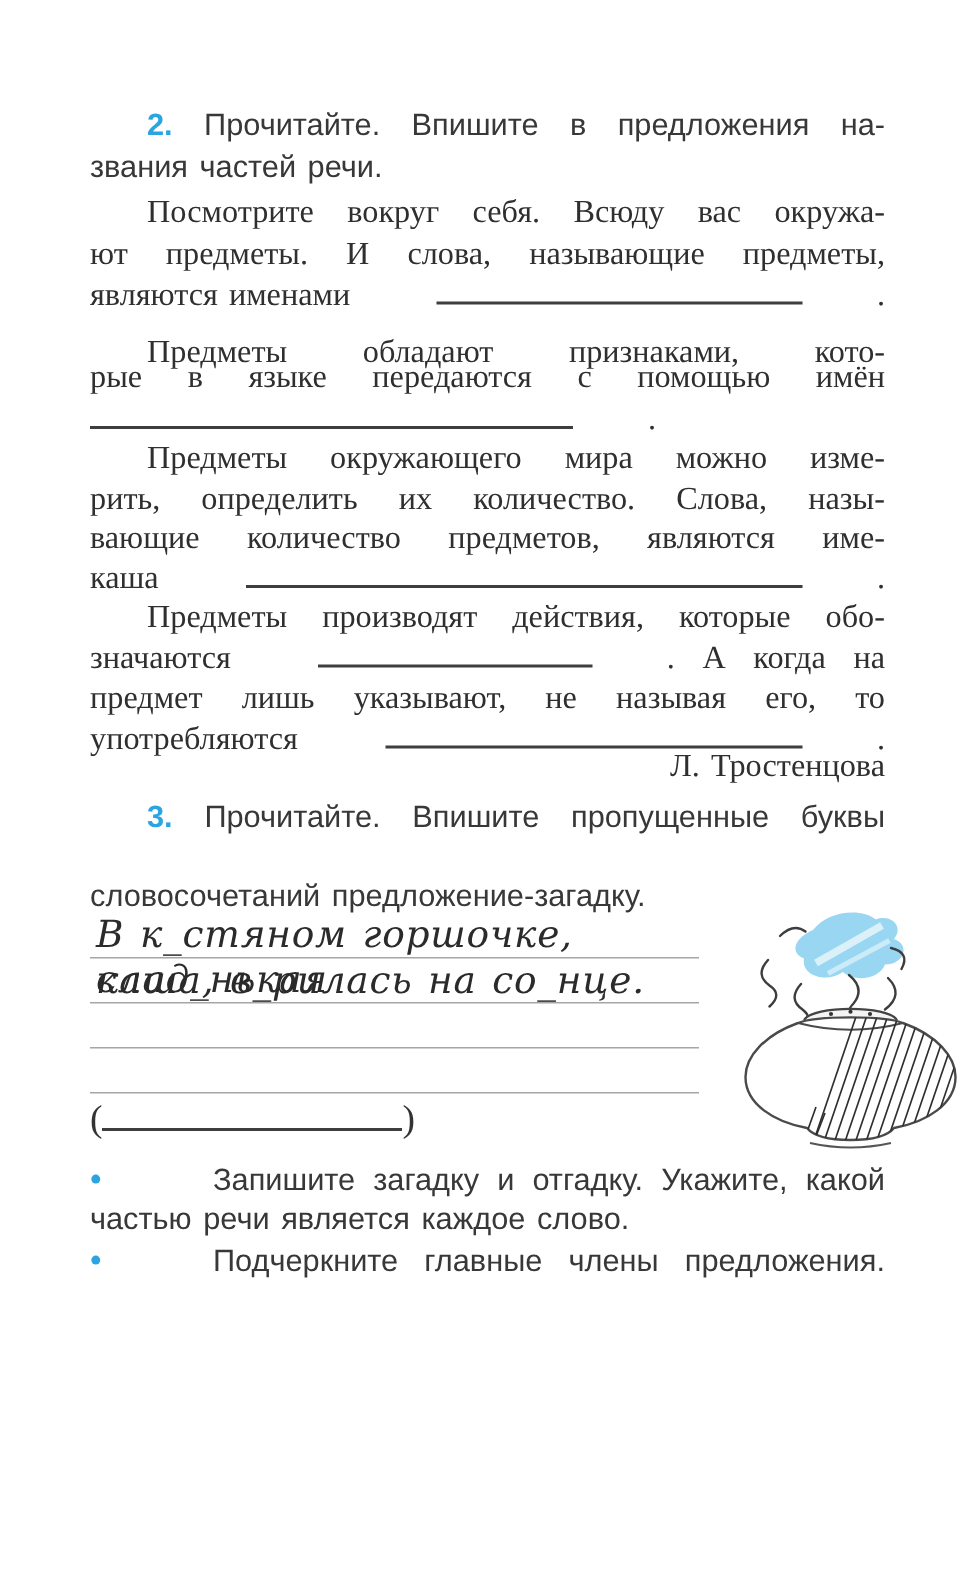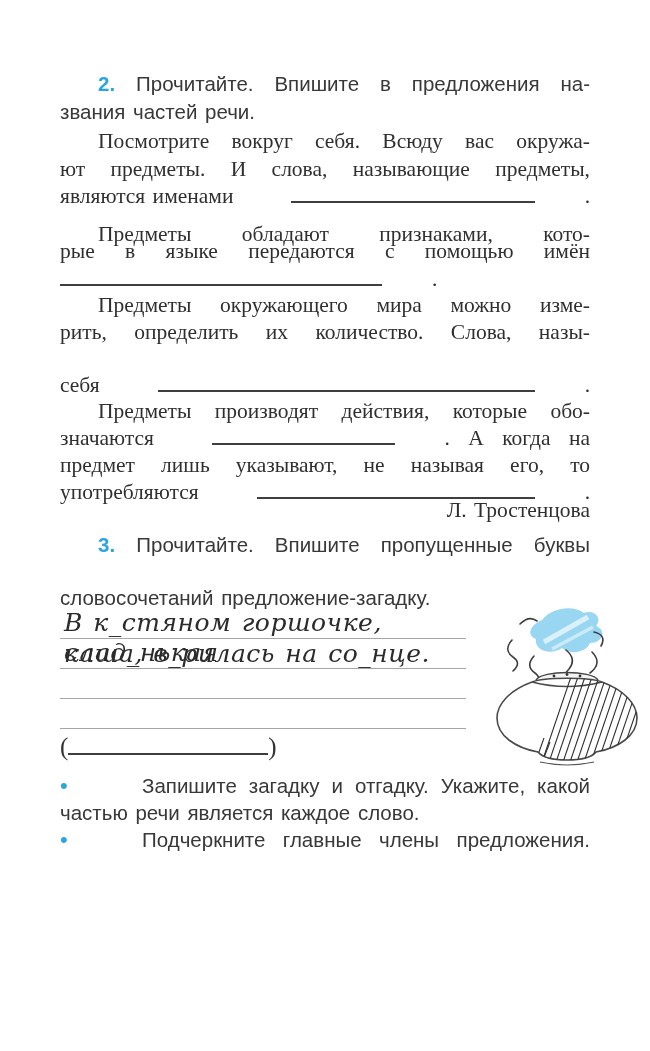--- a/index.html
+++ b/index.html
@@ -56,22 +56,23 @@
 
   <div class="line just ind" style="top:221px">Предметы обладают признаками, кото-</div>
   <div class="line just" style="top:238px">рые в языке передаются с помощью имён</div>
   <div class="line flexline" style="top:266px">
     <span class="blank w322"></span>
     <span class="ml2">.</span>
   </div>
 
   <div class="line just ind" style="top:292px">Предметы окружающего мира можно изме-</div>
   <div class="line just" style="top:319px">рить, определить их количество. Слова, назы-</div>
+  <div class="line just" style="top:345px">вающие количество предметов, являются име-</div>
   <div class="line flexline" style="top:372px">
-    <span>себя</span>
+    <span>каша</span>
     <span class="blank w420 ml10"></span>
     <span class="ml2">.</span>
   </div>
 
   <div class="line just ind" style="top:398px">Предметы производят действия, которые обо-</div>
   <div class="line flexline" style="top:425px">
     <span>значаются</span>
     <span class="blank grow ml10"></span>
     <span class="ml2 wide">. А когда на</span>
   </div>

